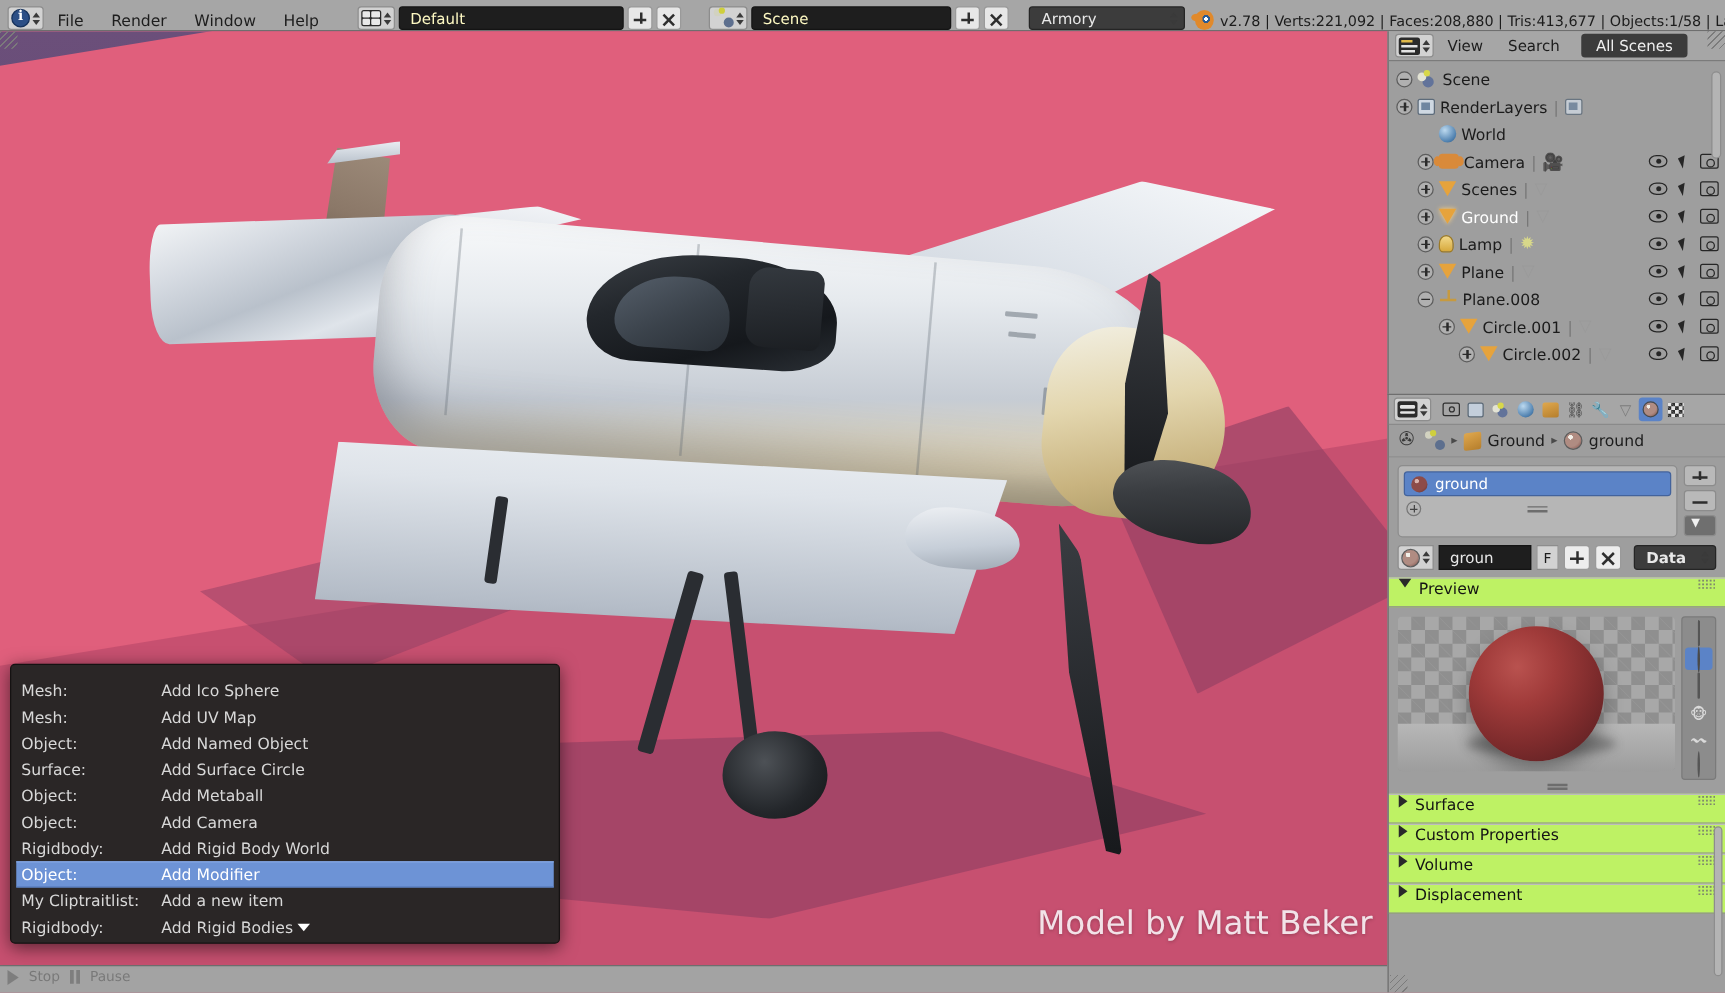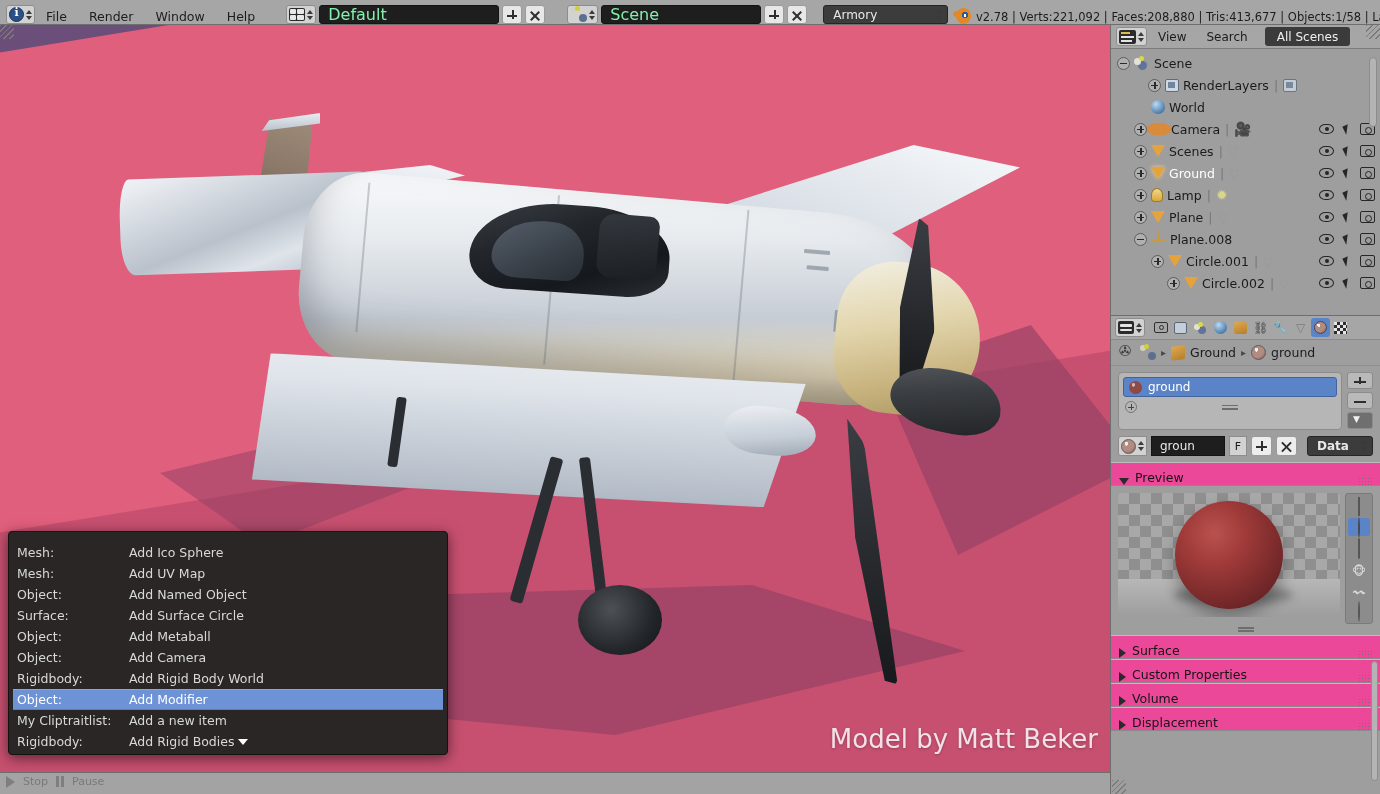--- a/index.html
+++ b/index.html
@@ -26,21 +26,21 @@
   .spin i.d { border-top:4px solid #3a3a3a; }
   .tb-menu { color:#1d1d1d; font-size:12.5px; padding:0 11px; cursor:default; }
 
   .layout-ico { width:16px; height:13px; background:#2b2b2b; border-radius:2px;
     display:grid; grid-template-columns:6px 7px; gap:1px; padding:1px; }
   .layout-ico span { background:#e8e8e8; border-radius:1px; }
   .layout-ico span.h { height:5px; align-self:start; }
   .layout-ico span.h2 { height:5px; align-self:end; }
 
   .dark-field { background:#1e1e1e; border:1px solid #141414; border-radius:3px;
-    height:19px; color:#86efac; font-size:16px; display:flex; align-items:center;
+    height:19px; color:#fef9c3; font-size:12px; display:flex; align-items:center;
     padding:0 8px; }
   .plusbtn, .xbtn { width:20px; height:19px; background:#e7e7e7; border:1px solid #9a9a9a;
     border-radius:3px; margin-left:3px; position:relative; }
   .plusbtn::before, .plusbtn::after { content:""; position:absolute; background:#2e2e2e; }
   .plusbtn::before { left:4px; right:4px; top:8.5px; height:2px; }
   .plusbtn::after { top:4px; bottom:4px; left:8.5px; width:2px; }
   .xbtn::before, .xbtn::after { content:""; position:absolute; left:3px; right:3px;
     top:8.5px; height:2px; background:#2e2e2e; }
   .xbtn::before { transform:rotate(45deg); }
   .xbtn::after { transform:rotate(-45deg); }
@@ -305,22 +305,22 @@
   .mat-name-field { background:#1e1e1e; color:#e8e8e8; font-size:12px; height:20px;
     display:flex; align-items:center; padding:0 8px; border:1px solid #141414; }
   .fbtn { background:#d2d2d2; border:1px solid #8d8d8d; height:20px; width:18px;
     display:flex; align-items:center; justify-content:center; font-size:11px; color:#1c1c1c; }
   .sbtn-sm { width:21px; height:20px; background:#ededed; border:1px solid #9a9a9a;
     position:relative; }
   #data-dd { flex:1; background:#3c3c3c; border:1px solid #252525; border-radius:3px;
     height:20px; color:#e8e8e8; font-size:12px; display:flex; align-items:center;
     justify-content:space-between; padding:0 5px 0 9px; margin-left:6px;font-weight:bold; }
 
-  .ppanel-head { height:24px; background:#ec4899; border-top:1px solid #bdbdbd;
-    border-bottom:1px solid #8a8a8a; display:flex; align-items:flex-end;
+  .ppanel-head { height:24px; background:#bef264; border-top:1px solid #bdbdbd;
+    border-bottom:1px solid #8a8a8a; display:flex; align-items:flex-start;
     padding:0 8px; font-size:12.5px; color:#141414; }
   .ptri { display:inline-block; width:0; height:0; margin-right:6px; }
   .ptri.open { border-left:5px solid transparent; border-right:5px solid transparent;
     border-top:7px solid #2a2a2a; }
   .ptri.closed { border-top:5px solid transparent; border-bottom:5px solid transparent;
     border-left:7px solid #2a2a2a; }
   .dots { margin-left:auto; width:14px; height:8px;
     background-image:radial-gradient(#6f6f6f 40%, transparent 41%);
     background-size:3px 3px; opacity:.8; }
 
@@ -549,21 +549,21 @@
     <div id="out-rows">
         <div class="orow" style="padding-left: 6px;">
           <span class="exp"></span>
           <span class="ico-scene" style="margin-left: 4px;">
             <span class="c1"></span>
             <span class="c2"></span>
             <span class="c3"></span>
           </span>
           <span class="lbl">Scene</span>
         </div>
-        <div class="orow" style="padding-left: 37px;">
+        <div class="orow" style="padding-left: 6px;">
           <span class="exp plus"></span>
           <span class="ico-rl" style="margin-left: 4px;"></span>
           <span class="lbl">RenderLayers</span>
           <span class="sepbar">|</span>
           <span class="ico-rl" style="opacity: 0.8;"></span>
         </div>
         <div class="orow" style="padding-left: 23px;">
           <span style="width: 13px; flex: 0 0 auto;"></span>
           <span class="ico-world" style="margin-left: 4px;"></span>
           <span class="lbl">World</span>

